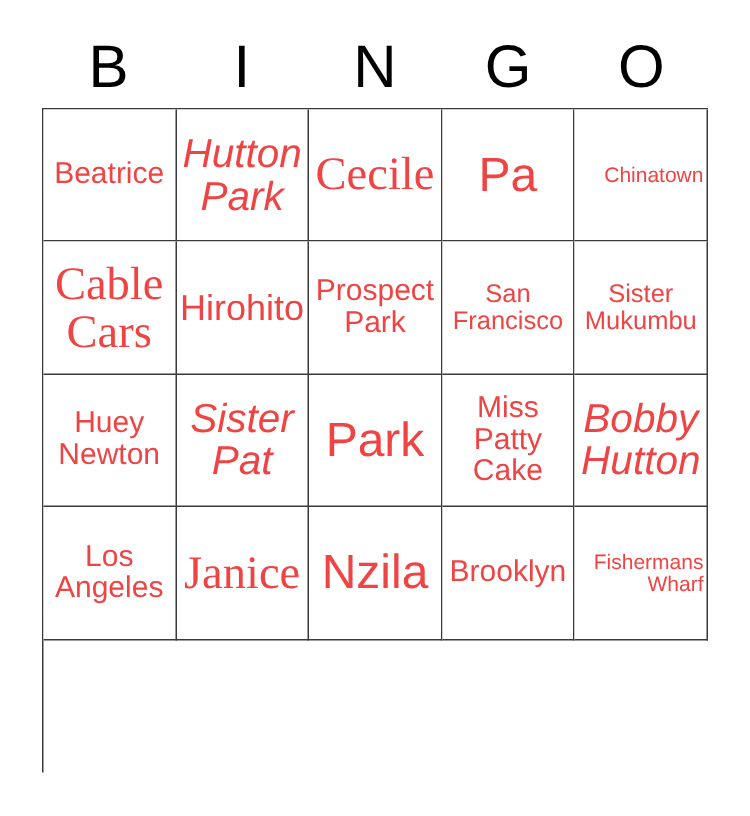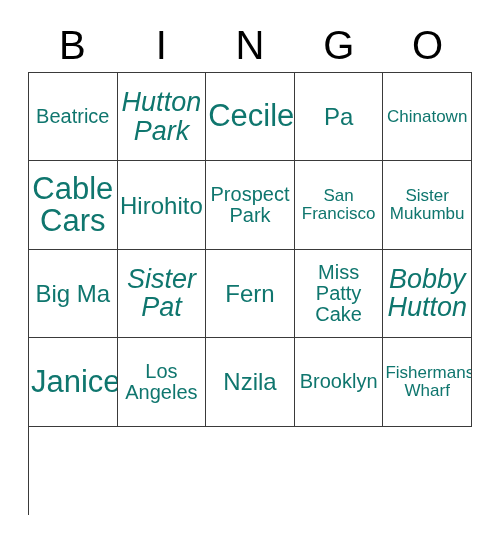--- a/index.html
+++ b/index.html
@@ -66,32 +66,32 @@
     justify-content: center;
     padding: 2px 2px;
     overflow: hidden;
     background: #ffffff;
   }
   .cell-text {
     display: block;
     width: 100%;
     text-align: center;
     line-height: 1.05;
-    color: #0f766e;
+    color: #ef4444;
     word-break: normal;
     hyphens: none;
   }
   
-  .fs-xs   { font-size: 17px; }
+  .fs-xs   { font-size: 14px; text-align: right; }
   .fs-sm   { font-size: 17px; }
   .fs-md   { font-size: 20px; }
   .fs-lg   { font-size: 24px; }
   .fs-xl   { font-size: 27px; font-style: italic; }
-  .fs-xxl  { font-size: 31px; }
-  .fs-huge { font-size: 24px; }
+  .fs-xxl  { font-size: 31px; font-family: Liberation Serif, serif; }
+  .fs-huge { font-size: 32px; }
 </style>
 </head>
 <body>
 
 <div id="card-root">
 
   <div class="header-row">
     <div class="header-letter">B</div>
     <div class="header-letter">I</div>
     <div class="header-letter">N</div>
@@ -127,40 +127,40 @@
       <span class="cell-text fs-md">Prospect Park</span>
     </div>
     <div class="bingo-cell">
       <span class="cell-text fs-sm">San Francisco</span>
     </div>
     <div class="bingo-cell">
       <span class="cell-text fs-sm">Sister Mukumbu</span>
     </div>
 
     <div class="bingo-cell">
-      <span class="cell-text fs-huge">Big Ma</span>
+      <span class="cell-text fs-md">Huey Newton</span>
     </div>
     <div class="bingo-cell">
       <span class="cell-text fs-xl">Sister Pat</span>
     </div>
     <div class="bingo-cell">
-      <span class="cell-text fs-huge">Fern</span>
+      <span class="cell-text fs-huge">Park</span>
     </div>
 
     <div class="bingo-cell">
       <span class="cell-text fs-md">Miss Patty Cake</span>
     </div>
     <div class="bingo-cell">
       <span class="cell-text fs-xl">Bobby Hutton</span>
     </div>
     <div class="bingo-cell">
-      <span class="cell-text fs-xxl">Janice</span>
+      <span class="cell-text fs-md">Los Angeles</span>
     </div>
     <div class="bingo-cell">
-      <span class="cell-text fs-md">Los Angeles</span>
+      <span class="cell-text fs-xxl">Janice</span>
     </div>
 
     <div class="bingo-cell">
       <span class="cell-text fs-huge">Nzila</span>
     </div>
     <div class="bingo-cell">
       <span class="cell-text fs-md">Brooklyn</span>
     </div>
     <div class="bingo-cell">
       <span class="cell-text fs-xs">Fishermans Wharf</span>

